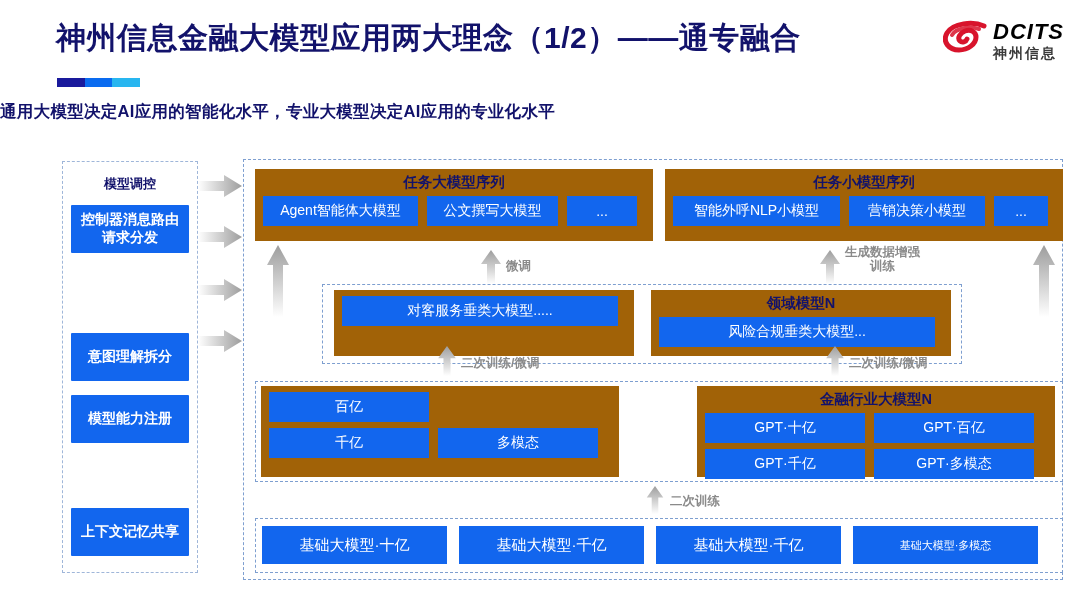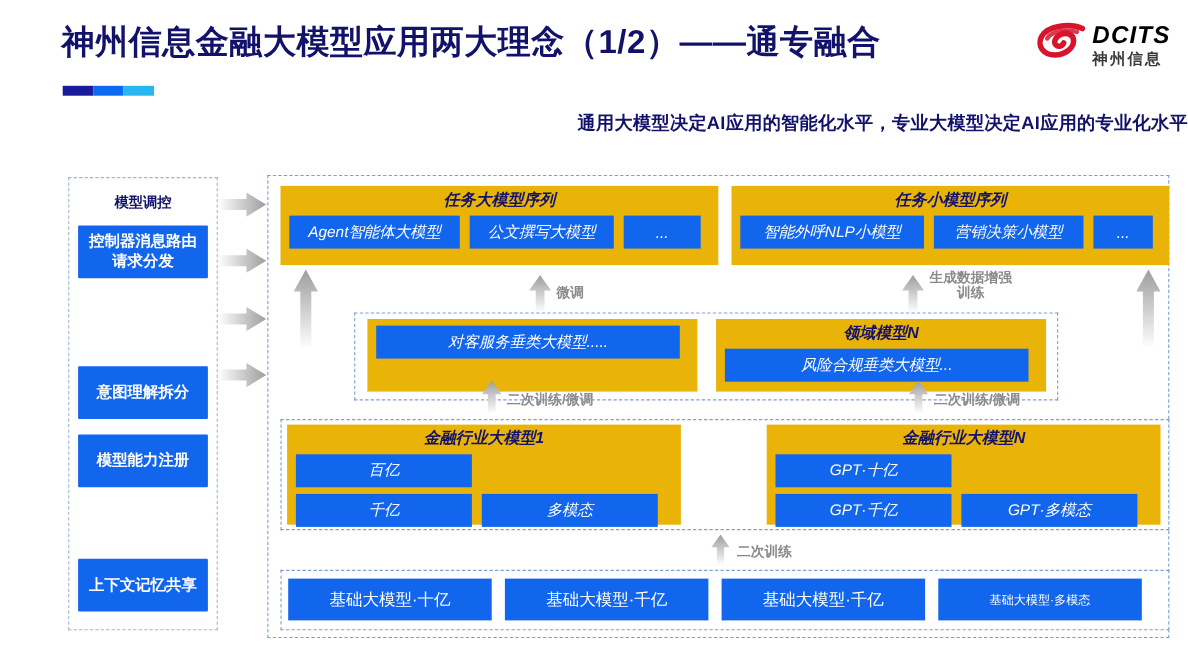--- a/index.html
+++ b/index.html
@@ -19,21 +19,21 @@
     letter-spacing:.5px;white-space:nowrap;
   }
   .accent-bar{position:absolute;left:57px;top:78px;display:flex;height:9px;width:83px;}
   .accent-bar i{display:block;height:100%;}
   .accent-bar i:nth-child(1){width:28px;background:#1a1a9c;}
   .accent-bar i:nth-child(2){width:27px;background:#0a6bf0;}
   .accent-bar i:nth-child(3){width:28px;background:#28b6f0;}
 
   .subtitle{
     position:absolute;left:0;right:0;top:101px;
-    text-align:right;font-size:16.5px;font-weight:bold;color:#12126b;
+    text-align:left;font-size:16.5px;font-weight:bold;color:#12126b;
     letter-spacing:.3px;
   }
 
   
   .logo{position:absolute;right:16px;top:20px;display:flex;align-items:center;gap:6px;}
   .logo-mark{width:44px;height:40px;flex:0 0 auto;}
   .logo-text{display:flex;flex-direction:column;line-height:1;}
   .logo-en{font-size:22px;font-weight:bold;color:#000000;letter-spacing:1px;font-style:italic;}
   .logo-cn{font-size:14px;font-weight:bold;color:#3a3a3a;letter-spacing:2px;margin-top:3px;}
 
@@ -63,23 +63,22 @@
   .side-arrow{position:absolute;width:44px;height:22px;}
 
   
   .main-box{
     position:absolute;left:243px;top:9px;width:820px;height:421px;
     border:1px dashed #7e9fd0;box-sizing:border-box;background:#fff;
   }
 
   
   .group{
-    position:absolute;background:#eab308;box-sizing:border-box;
+    position:absolute;background:#a16207;box-sizing:border-box;
     padding:6px 8px 8px 8px;
-    font-style:italic;
   }
   .group-title{
     text-align:center;font-size:14.5px;font-weight:bold;color:#12126b;
     margin-bottom:5px;line-height:1.1;
   }
   .chip-row{display:flex;gap:9px;}
   .chip{
     background:#1266ee;color:#fff;font-size:14px;
     display:flex;align-items:center;justify-content:center;
     height:30px;box-sizing:border-box;padding:0 6px;white-space:nowrap;
@@ -222,34 +221,34 @@
     <div class="arrow-label" style="left:461px;top:206px">二次训练/微调</div>
 
     <svg class="uparrow" style="left:825px;top:196px;height:30px" viewBox="0 0 20 34">
         <path d="M6 34 V14 H0 L10 0 L20 14 H14 V34 Z" fill="url(#gy)"></path>
       </svg>
     <div class="arrow-label" style="left:849px;top:206px">二次训练/微调</div>
 
     <div class="dashed" style="left:255px;top:231px;width:808px;height:101px"></div>
 
     <div class="group" style="left:261px;top:236px;width:358px;height:91px">
-      <div class="group-title">金融行业大模型1</div>
       <div class="chip-row" style="margin-bottom:6px">
         <div class="chip" style="width:160px">百亿</div>
       </div>
       <div class="chip-row">
         <div class="chip" style="width:160px">千亿</div>
         <div class="chip" style="width:160px">多模态</div>
       </div>
     </div>
 
     <div class="group" style="left:697px;top:236px;width:358px;height:91px">
       <div class="group-title">金融行业大模型N</div>
       <div class="chip-row" style="margin-bottom:6px">
         <div class="chip" style="width:160px">GPT·十亿</div>
+        <div class="chip" style="width:160px">GPT·百亿</div>
       </div>
       <div class="chip-row">
         <div class="chip" style="width:160px">GPT·千亿</div>
         <div class="chip" style="width:160px">GPT·多模态</div>
       </div>
     </div>
 
     <svg class="uparrow" style="left:645px;top:336px;height:28px" viewBox="0 0 20 34">
         <path d="M6 34 V14 H0 L10 0 L20 14 H14 V34 Z" fill="url(#gy)"></path>
       </svg>

